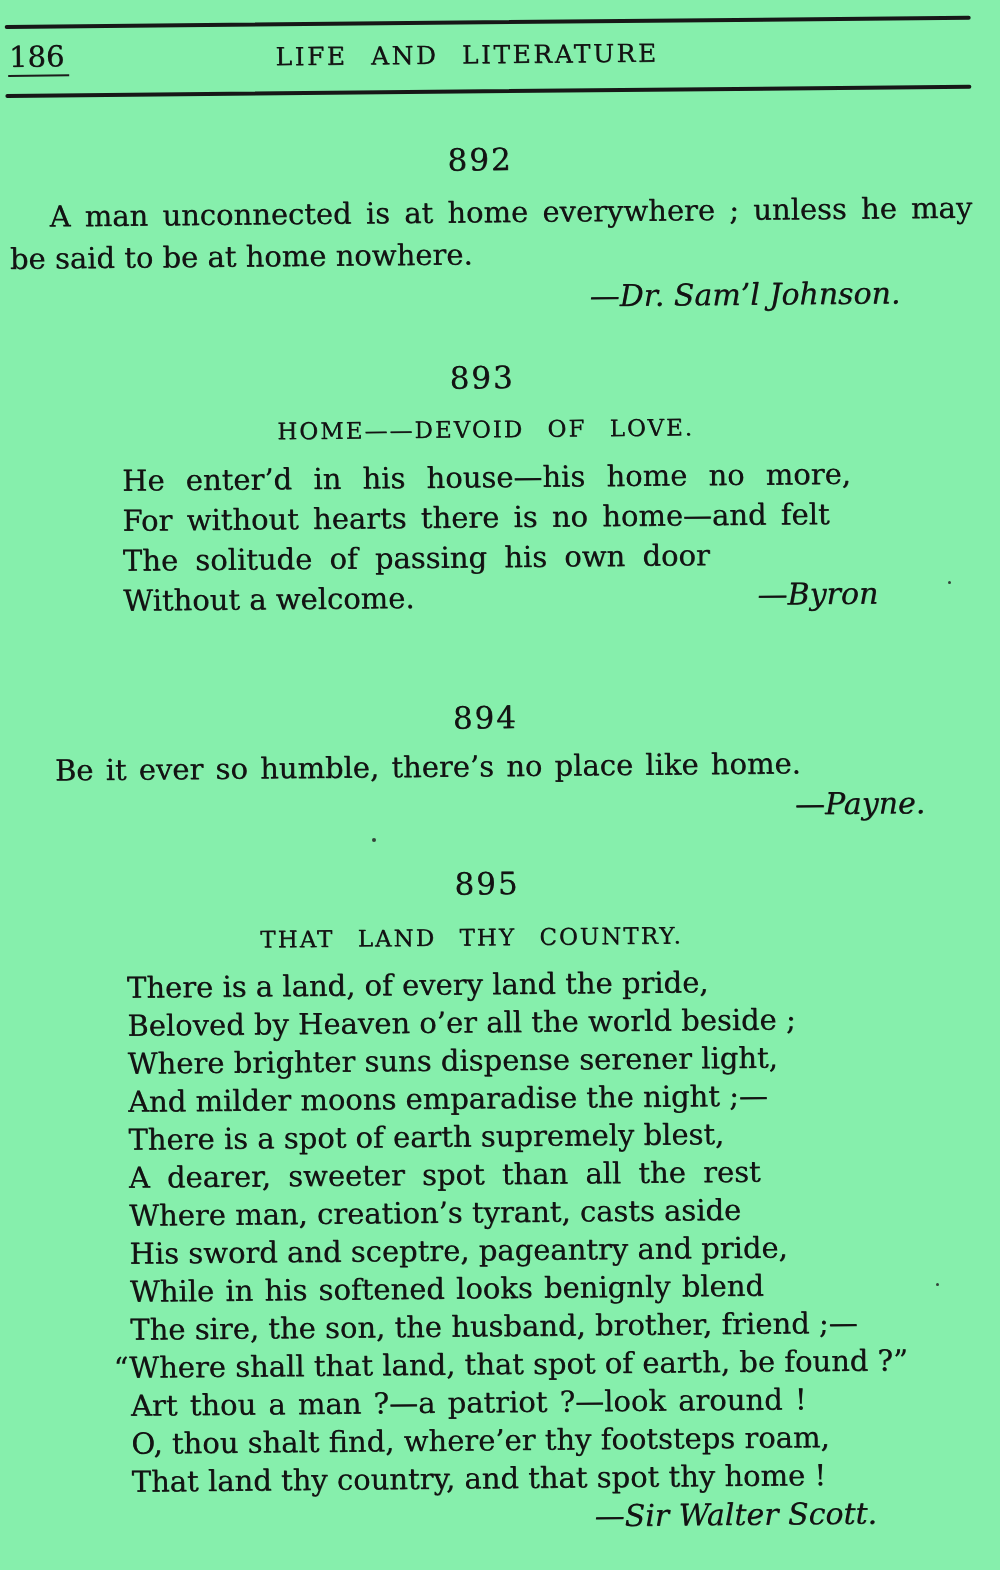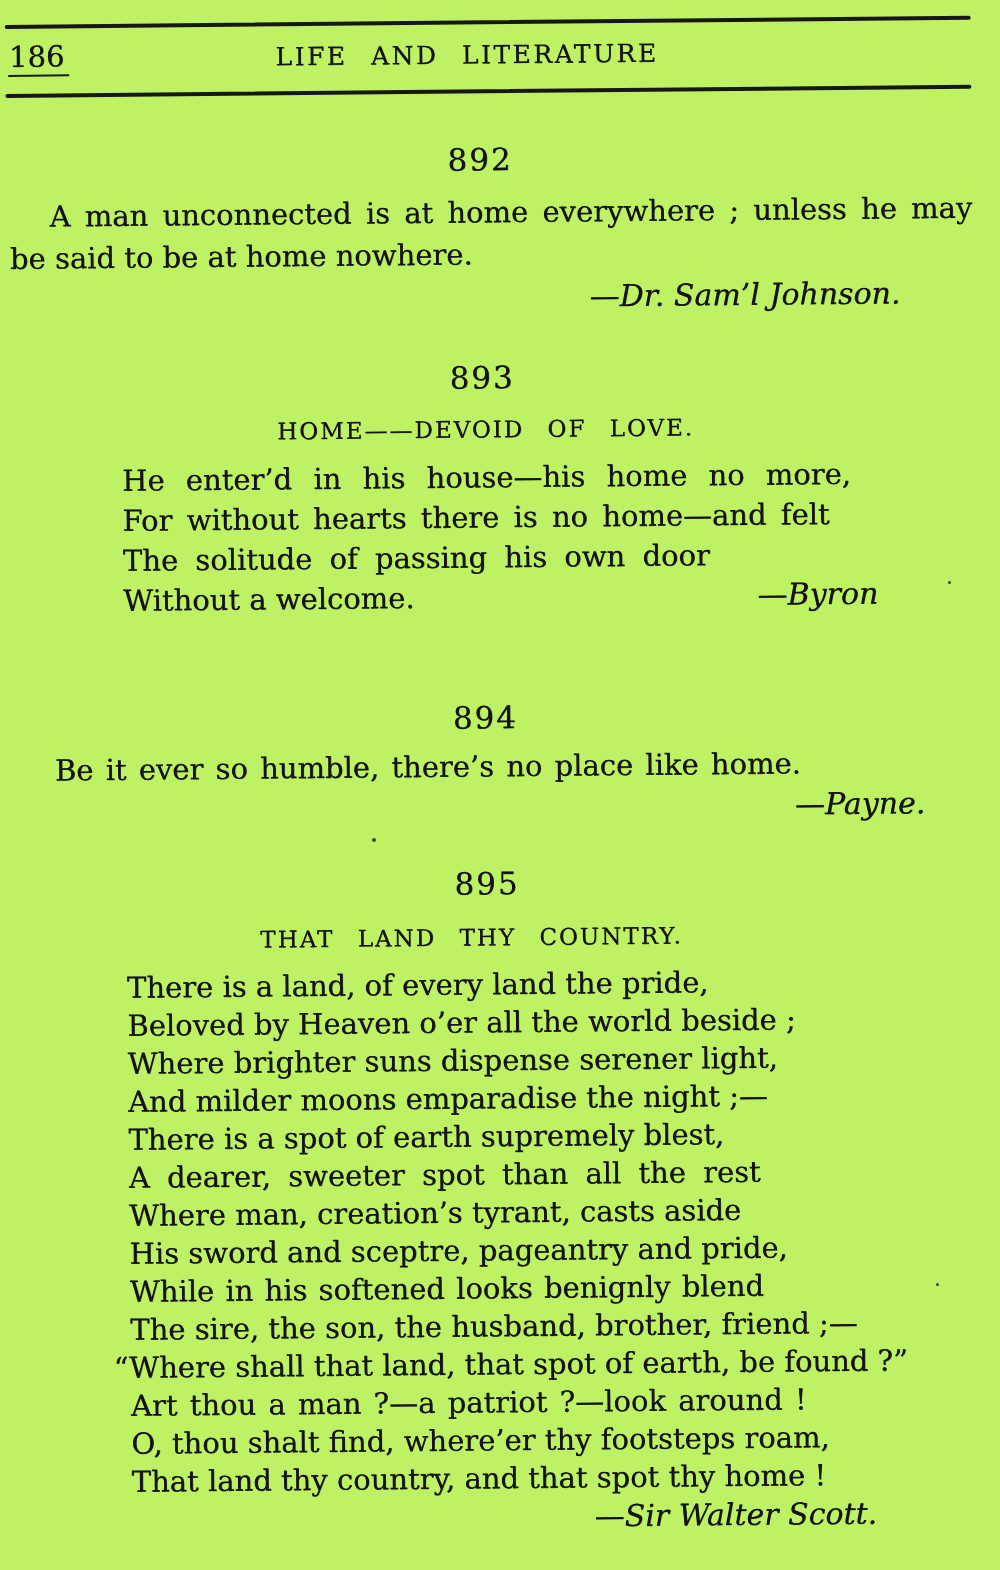--- a/index.html
+++ b/index.html
@@ -2,21 +2,21 @@
 <html><head>
 <meta charset="utf-8">
 <style>
   * { box-sizing: border-box; }
   html, body { margin: 0; padding: 0; background: #ffffff; }
 
   .page {
     position: relative;
     width: 1000px;
     height: 1570px;
-    background: #bef264;
+    background: #86efac;
     color: #131313;
     font-family: "DejaVu Serif", "Liberation Serif", serif;
     overflow: hidden;
     text-shadow: 0.4px 0.3px 0 rgba(15,15,15,0.75);
   }
 
   
   .tilt {
     transform: rotate(-0.55deg);
     transform-origin: 0 50%;

